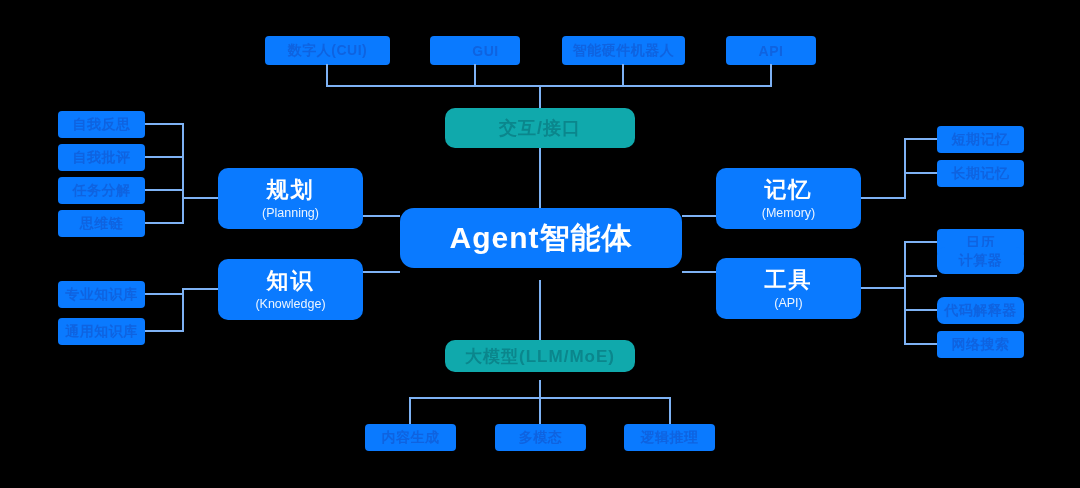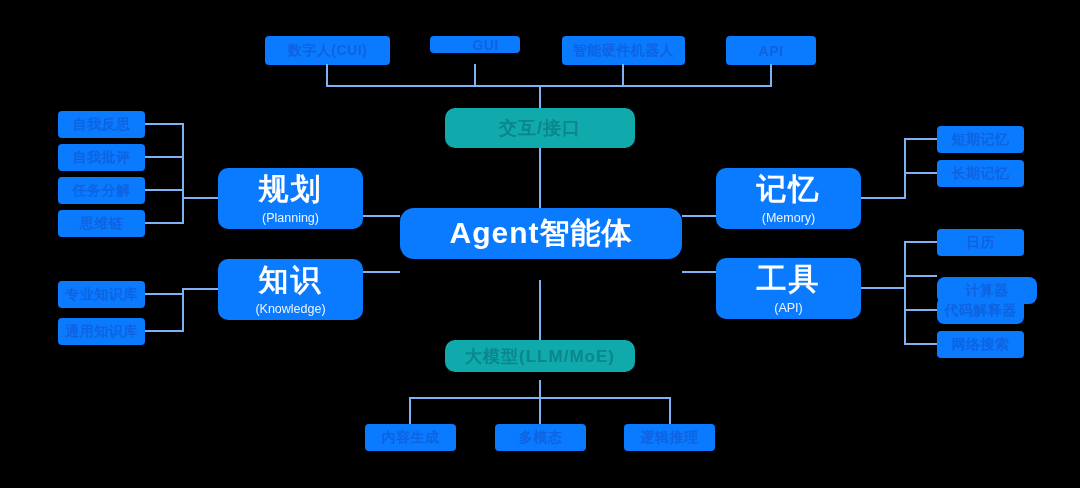--- a/index.html
+++ b/index.html
@@ -13,51 +13,51 @@
   }
   html,body{margin:0;padding:0;background:var(--bg);}
   .stage{
     position:relative;width:1080px;height:488px;background:var(--bg);
     overflow:hidden;font-family:"Liberation Sans","DejaVu Sans",sans-serif;
   }
   .node{position:absolute;display:flex;align-items:center;justify-content:center;
     background:var(--blue);color:var(--white);box-sizing:border-box;text-align:center;}
   .node-sm{border-radius:4px;font-size:14px;font-weight:700;color:var(--blue-dim-text);letter-spacing:.5px;}
   .node-mid{border-radius:10px;flex-direction:column;line-height:1.15;}
-  .node-mid .t{font-size:30px;font-weight:700;letter-spacing:2px;}
+  .node-mid .t{font-size:22px;font-weight:700;letter-spacing:2px;}
   .node-mid .s{font-size:12.5px;font-weight:400;color:rgba(255,255,255,.92);margin-top:4px;}
   .node-teal{background:var(--teal);border-radius:10px;font-size:18px;font-weight:700;
     color:var(--teal-dim-text);letter-spacing:1px;}
   .node-center{border-radius:14px;font-size:30px;font-weight:700;letter-spacing:1px;}
   .hl,.vl{position:absolute;background:var(--line);}
   .hl{height:2px;}
   .vl{width:2px;}
 </style>
 </head>
 <body>
 
 <div class="stage">
 
   <div class="node node-sm" style="left:265px;top:36px;width:125px;height:29px;">数字人(CUI)</div>
-  <div class="node node-sm" style="left:430px;top:36px;width:90px;height:17px;padding-left:21px;">GUI</div>
+  <div class="node node-sm" style="left:430px;top:36px;width:90px;height:29px;padding-left:21px;">GUI</div>
   <div class="node node-sm" style="left:562px;top:36px;width:123px;height:29px;">智能硬件机器人</div>
   <div class="node node-sm" style="left:726px;top:36px;width:90px;height:29px;">API</div>
 
   <div class="vl" style="left:326px;top:64px;height:22px;"></div>
   <div class="vl" style="left:474px;top:64px;height:22px;"></div>
   <div class="vl" style="left:622px;top:64px;height:22px;"></div>
   <div class="vl" style="left:770px;top:64px;height:22px;"></div>
   <div class="hl" style="left:326px;top:85px;width:446px;"></div>
   <div class="vl" style="left:539px;top:85px;height:23px;"></div>
 
   <div class="node node-teal" style="left:445px;top:108px;width:190px;height:40px;">交互/接口</div>
 
   <div class="vl" style="left:539px;top:148px;height:60px;"></div>
 
-  <div class="node node-center" style="left:400px;top:208px;width:282px;height:51px;">Agent智能体</div>
+  <div class="node node-center" style="left:400px;top:208px;width:282px;height:60px;">Agent智能体</div>
 
   <div class="node node-mid" style="left:218px;top:168px;width:145px;height:61px;">
     <span class="t">规划</span>
     <span class="s">(Planning)</span>
   </div>
   <div class="node node-mid" style="left:218px;top:259px;width:145px;height:61px;">
     <span class="t">知识</span>
     <span class="s">(Knowledge)</span>
   </div>
   <div class="node node-mid" style="left:716px;top:168px;width:145px;height:61px;">
@@ -96,21 +96,21 @@
 
   <div class="node node-sm" style="left:937px;top:126px;width:87px;height:27px;">短期记忆</div>
   <div class="node node-sm" style="left:937px;top:160px;width:87px;height:27px;">长期记忆</div>
 
   <div class="hl" style="left:904px;top:138px;width:33px;"></div>
   <div class="hl" style="left:904px;top:172px;width:33px;"></div>
   <div class="vl" style="left:904px;top:138px;height:61px;"></div>
   <div class="hl" style="left:861px;top:197px;width:45px;"></div>
 
   <div class="node node-sm" style="left:937px;top:229px;width:87px;height:27px;">日历</div>
-  <div class="node node-sm" style="left:937px;top:277px;width:100px;height:27px;border-radius:8px;">计算器</div>
+  <div class="node node-sm" style="left:937px;top:247px;width:87px;height:27px;border-radius:8px;">计算器</div>
   <div class="node node-sm" style="left:937px;top:297px;width:87px;height:27px;border-radius:7px;">代码解释器</div>
   <div class="node node-sm" style="left:937px;top:331px;width:87px;height:27px;">网络搜索</div>
 
   <div class="hl" style="left:904px;top:241px;width:33px;"></div>
   <div class="hl" style="left:904px;top:275px;width:33px;"></div>
   <div class="hl" style="left:904px;top:309px;width:33px;"></div>
   <div class="hl" style="left:904px;top:343px;width:33px;"></div>
   <div class="vl" style="left:904px;top:241px;height:104px;"></div>
   <div class="hl" style="left:861px;top:287px;width:45px;"></div>
 

